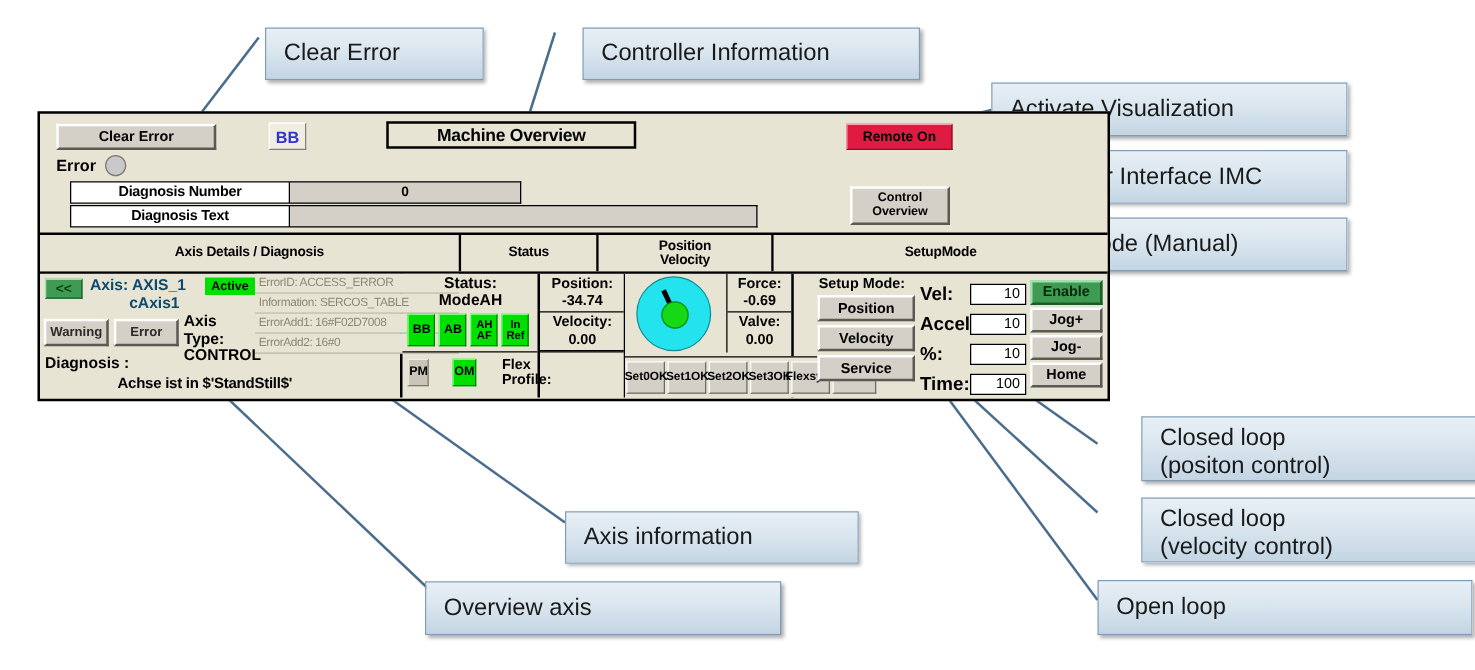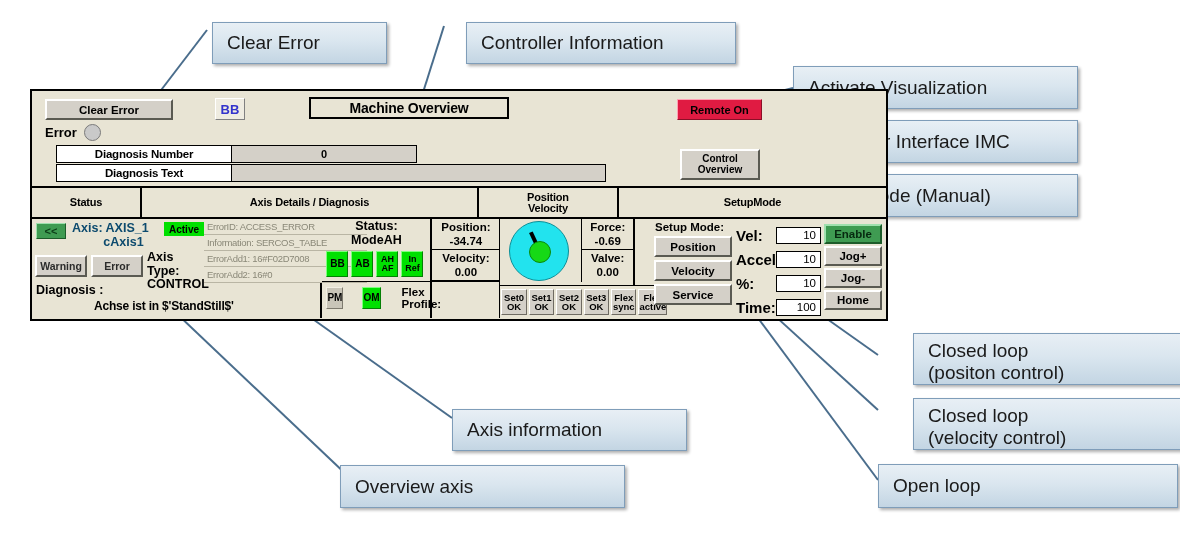--- a/index.html
+++ b/index.html
@@ -143,21 +143,21 @@
          background:#22e3ee;border:1px solid #0c8f98;box-sizing:border-box;}
   .gauge .hub{position:absolute;left:19px;top:19px;width:22px;height:22px;border-radius:50%;
               background:#16d916;border:1px solid #0a8a0a;box-sizing:border-box;}
   .gauge .needle{position:absolute;left:29px;top:8px;width:4px;height:24px;background:#000;
                  transform-origin:50% 100%;transform:rotate(-25deg);}
   .pv-right{flex:1;}
   .setrow{display:flex;gap:2px;padding:3px 0 0 2px;border-top:1px solid #000;}
   .setbtn{width:31px;height:26px;background:#d4d0c8;color:#000;font-weight:bold;font-size:9.5px;
           border-top:1px solid #fff;border-left:1px solid #fff;
           border-right:1px solid #6e6a62;border-bottom:1px solid #6e6a62;
-          display:flex;flex-direction:column;align-items:center;justify-content:center;
+          display:flex;align-items:center;justify-content:center;
           line-height:1.0;box-sizing:border-box;}
 
   
   .col-setup{flex:1;box-sizing:border-box;position:relative;display:flex;padding:2px 0 0 19px;}
   .setup-a{width:82px;}
   #setup-label{font-weight:bold;font-size:11.5px;color:#000;padding-left:1px;}
   .mode-btn{width:78px;height:21px;margin-top:3px;font-size:11.5px;}
   .setup-b{width:88px;padding-top:3px;}
   .fld-row{display:flex;align-items:center;height:22px;margin-bottom:2px;}
   .fld-lbl{width:40px;font-weight:bold;font-size:15px;color:#000;}
@@ -269,22 +269,22 @@
         <div class="diag-val">0</div>
       </div>
       <div class="diag-line">
         <div class="diag-name">Diagnosis Text</div>
         <div class="diag-val"></div>
       </div>
     </div>
   </div>
 
   <div class="hmi-tabs">
+    <div class="tab t-axis">Axis Details / Diagnosis</div>
     <div class="tab t-status">Status</div>
-    <div class="tab t-axis">Axis Details / Diagnosis</div>
     <div class="tab t-posvel">
       <div>
         <div>Position</div>
         <div>Velocity</div>
       </div>
     </div>
     <div class="tab t-setup">SetupMode</div>
   </div>
 
   <div class="hmi-body">

